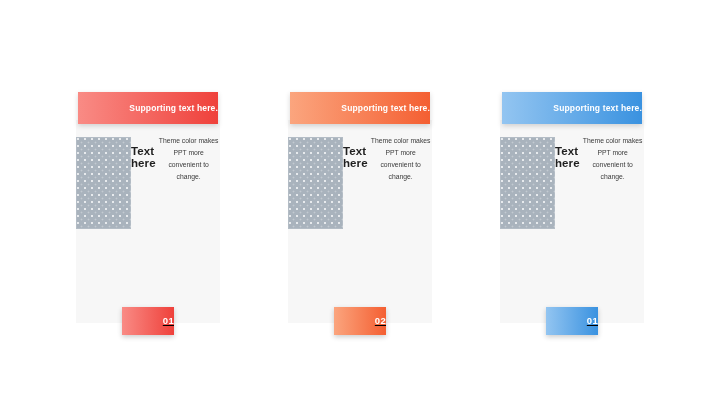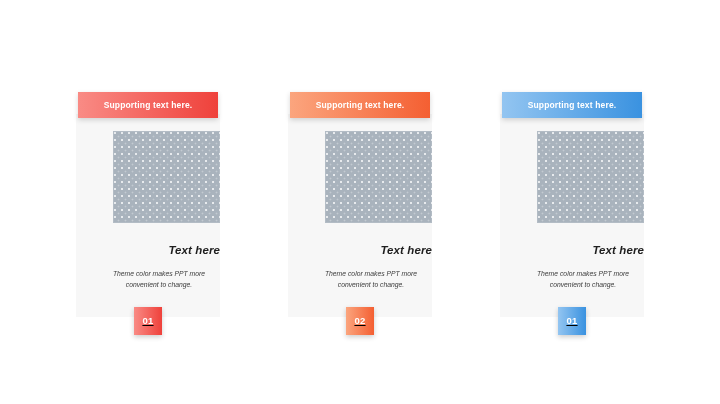--- a/index.html
+++ b/index.html
@@ -34,47 +34,46 @@
     position: relative;
     width: 144px;
     display: flex;
     flex-direction: column;
     align-items: center;
   }
   .card-banner {
     position: relative;
     z-index: 3;
     width: 140px;
-    height: 26px;
+    height: 32px;
     display: flex;
     align-items: center;
-    justify-content: center;
+    justify-content: flex-end;
     box-shadow: 0 2px 5px rgba(0,0,0,0.16);
   }
   .card-banner-label {
     color: #ffffff;
     font-size: 8.5px;
     font-weight: bold;
     letter-spacing: 0.15px;
     line-height: 1;
     white-space: nowrap;
   }
   .card-body {
     position: relative;
     z-index: 1;
     width: 144px;
     height: 203px;
     margin-top: -4px;
     padding-top: 4px;
     background: #f7f7f7;
     display: flex;
-    flex-direction: column;
-    align-items: flex-end;
+    flex-direction: row;
+    align-items: flex-start;
     box-sizing: border-box;
-    font-style: italic;
   }
   .card-image {
     width: 107px;
     height: 92px;
     margin-top: 13px;
     background-color: #a9b3bd;
     background-image:
       radial-gradient(circle at 2px 2px, rgba(255,255,255,0.72) 0.9px, rgba(255,255,255,0) 1.2px),
       radial-gradient(circle at 5.5px 5.5px, rgba(255,255,255,0.30) 0.8px, rgba(255,255,255,0) 1.1px);
     background-size: 7px 7px, 7px 7px;
@@ -95,25 +94,25 @@
     font-size: 6.8px;
     line-height: 1.75;
     color: #3a3a3a;
   }
   .card-badge {
     position: absolute;
     left: 50%;
     transform: translateX(-50%);
     top: 215px;
     z-index: 4;
-    width: 28px;
+    width: 52px;
     height: 28px;
     display: flex;
     align-items: center;
-    justify-content: center;
+    justify-content: flex-end;
     box-shadow: 0 2px 5px rgba(0,0,0,0.20);
     text-decoration: underline;
   }
   .card-badge-label {
     color: #ffffff;
     font-size: 9.5px;
     font-weight: bold;
     line-height: 1;
     letter-spacing: 0.3px;
   }

